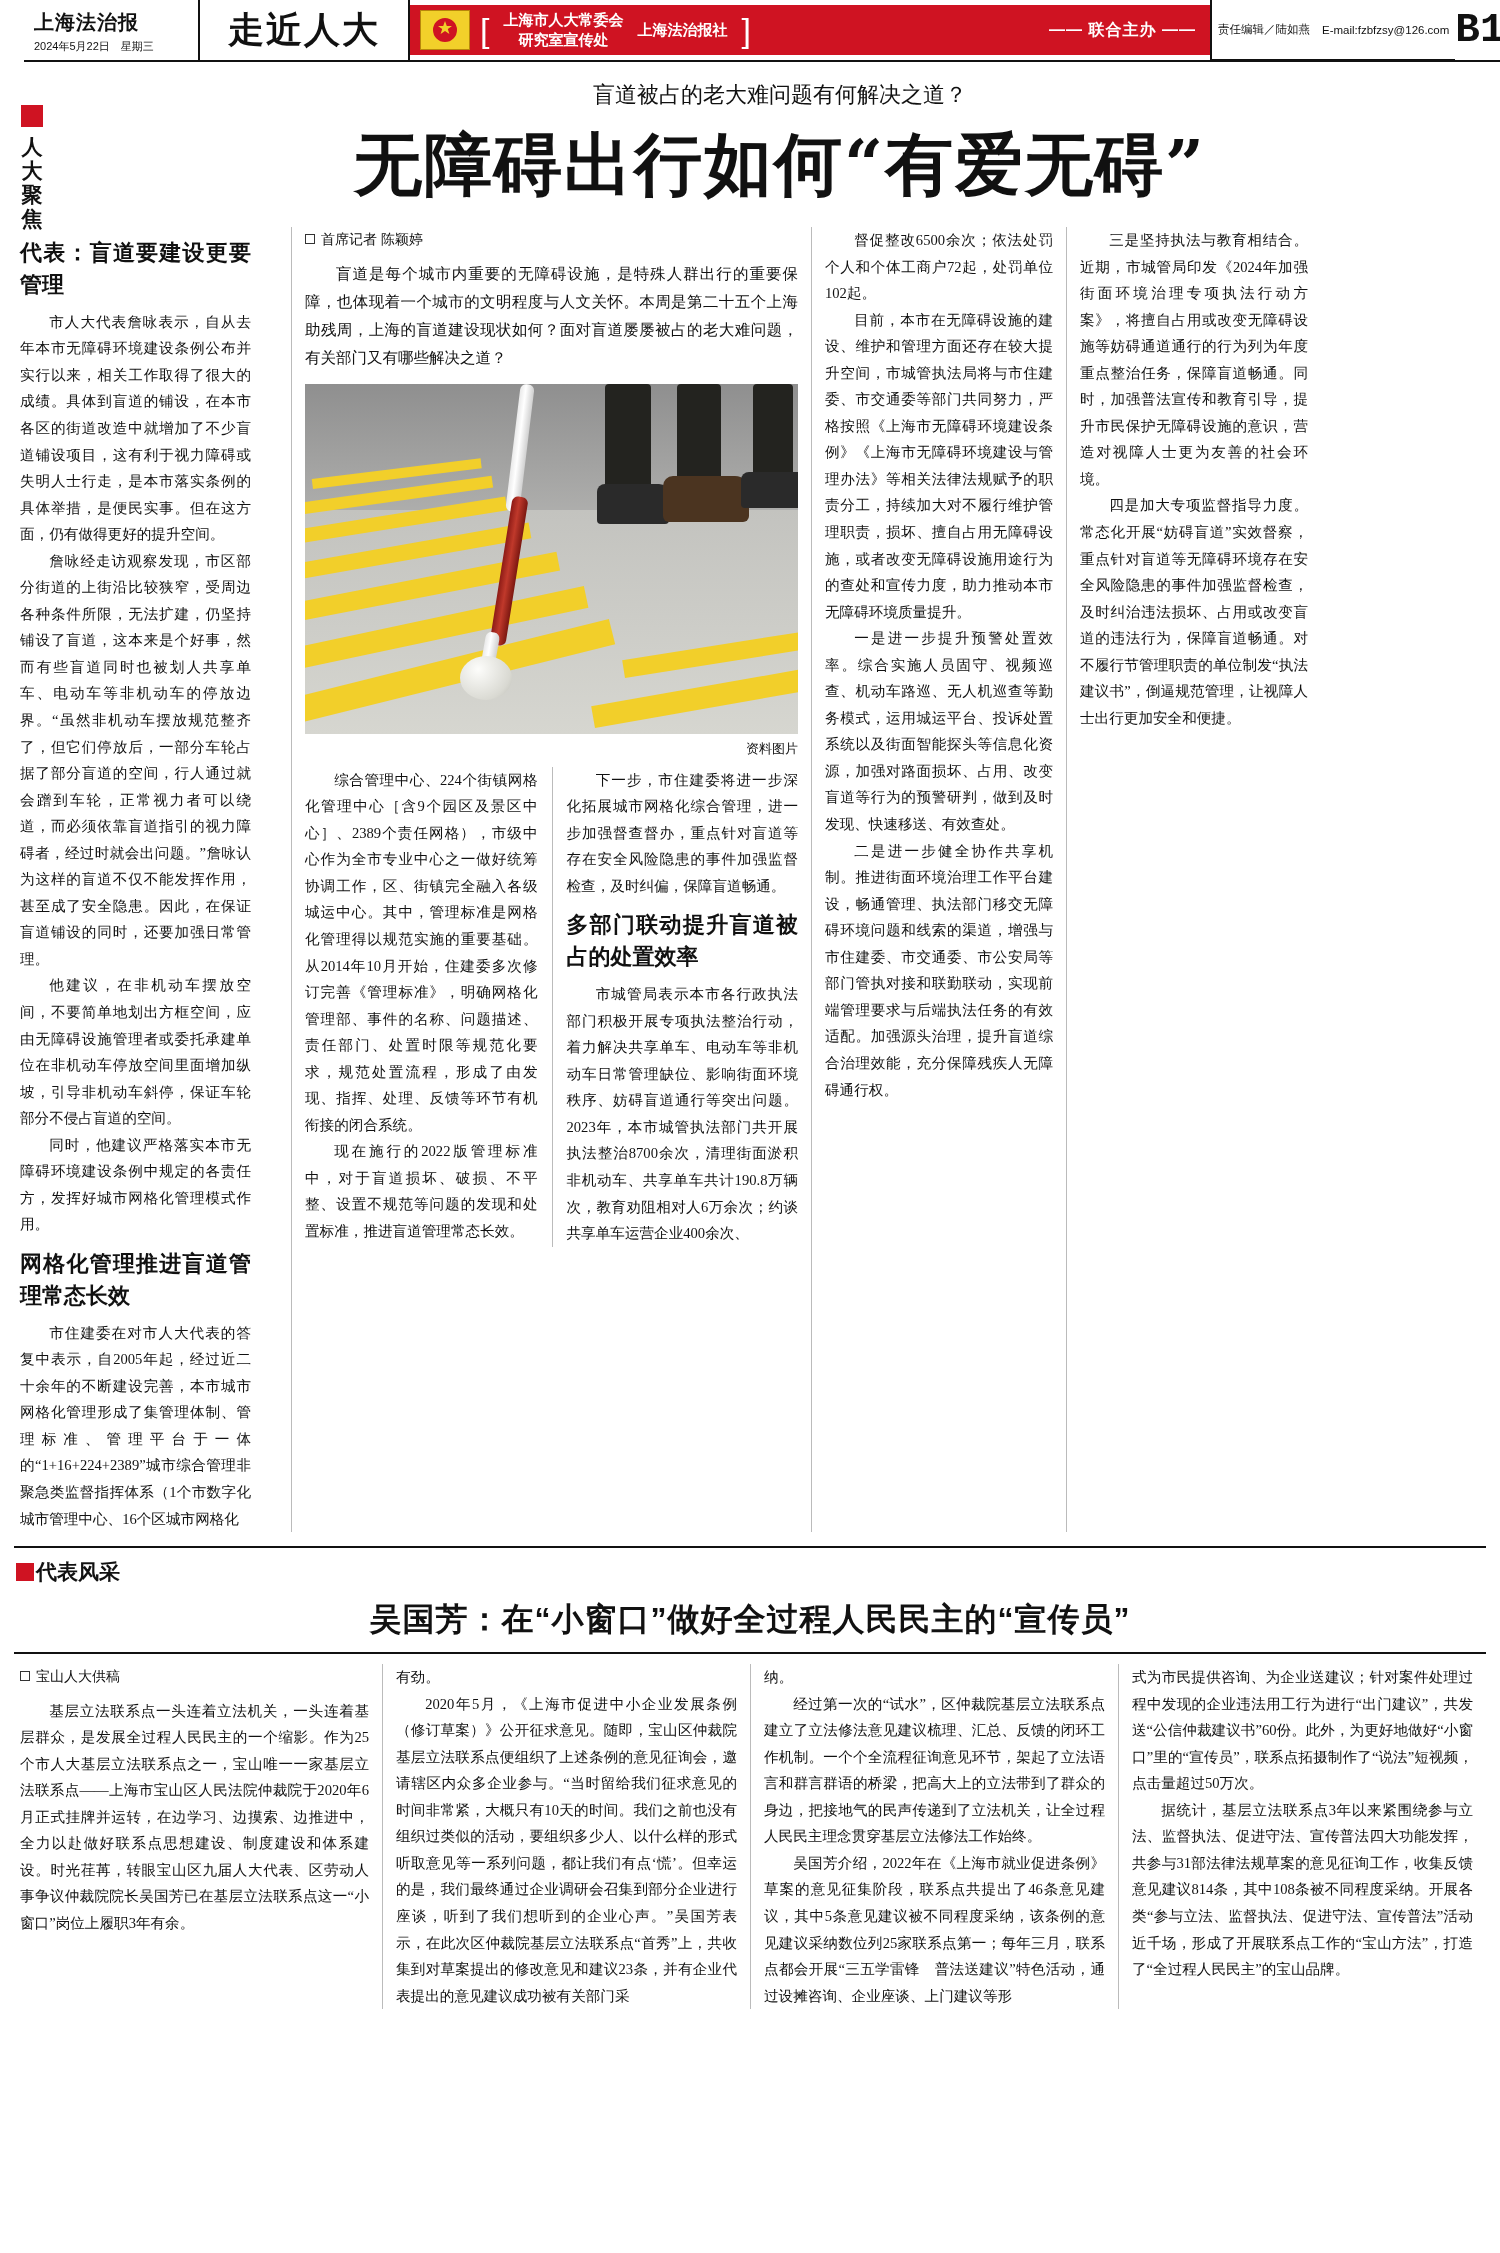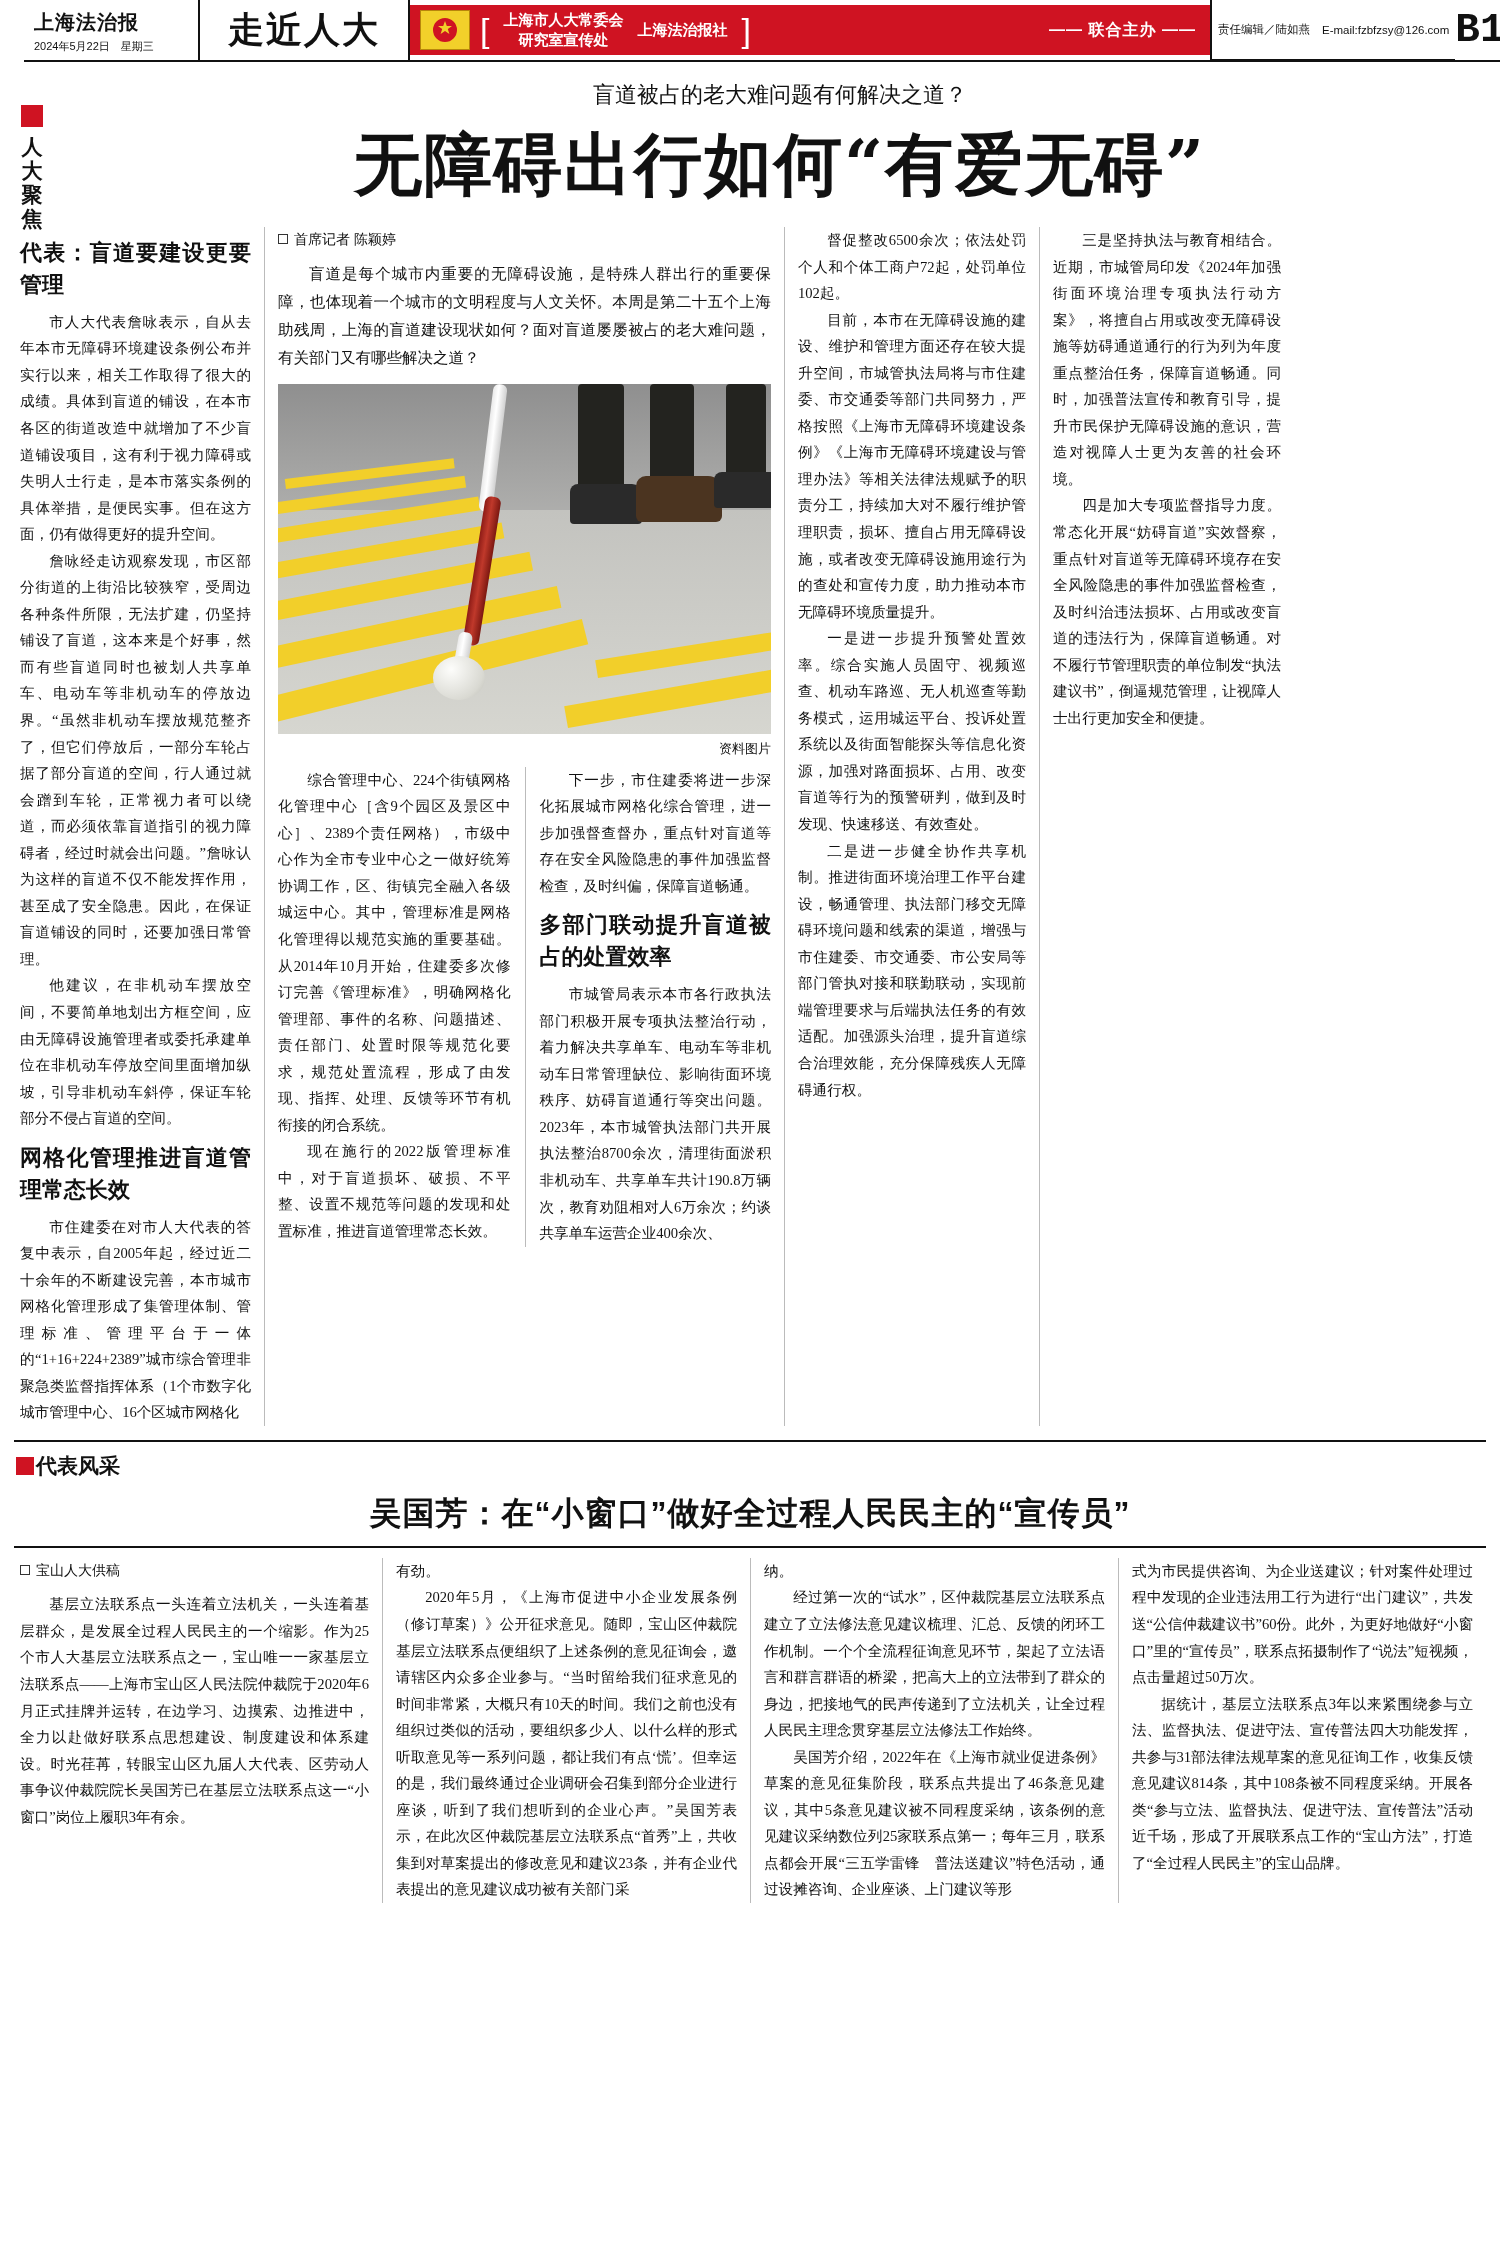--- a/index.html
+++ b/index.html
@@ -141,21 +141,21 @@
     gap: 0;
   }
   .col {
     padding: 0 13px;
     font-size: 14.6px;
     line-height: 1.82;
     text-align: justify;
     text-justify: inter-ideograph;
   }
   .col.c1 { width: 250px; padding-left: 6px; }
-  .col.c2 { width: 520px; border-left: 1px solid #bbb; }
+  .col.c2 { width: 520px; border-left: 1px solid #bbb; margin-left: 27px; }
   .col.c3 { width: 255px; border-left: 1px solid #bbb; }
   .col.c4 { width: 255px; border-left: 1px solid #bbb; }
   .col p { margin: 0; text-indent: 2em; }
   .sub-head {
     font-size: 22px; font-weight: bold;
     line-height: 1.45;
     margin: 10px 0 8px 0;
     font-family: "DejaVu Serif", serif;
   }
   .byline {
@@ -302,20 +302,21 @@
     <div class="main-title">无障碍出行如何“有爱无碍”</div>
   </div>
 
   <div class="cols">
 
     <div class="col c1">
       <div class="sub-head">代表：盲道要建设更要管理</div>
       <p>市人大代表詹咏表示，自从去年本市无障碍环境建设条例公布并实行以来，相关工作取得了很大的成绩。具体到盲道的铺设，在本市各区的街道改造中就增加了不少盲道铺设项目，这有利于视力障碍或失明人士行走，是本市落实条例的具体举措，是便民实事。但在这方面，仍有做得更好的提升空间。</p>
       <p>詹咏经走访观察发现，市区部分街道的上街沿比较狭窄，受周边各种条件所限，无法扩建，仍坚持铺设了盲道，这本来是个好事，然而有些盲道同时也被划人共享单车、电动车等非机动车的停放边界。“虽然非机动车摆放规范整齐了，但它们停放后，一部分车轮占据了部分盲道的空间，行人通过就会蹭到车轮，正常视力者可以绕道，而必须依靠盲道指引的视力障碍者，经过时就会出问题。”詹咏认为这样的盲道不仅不能发挥作用，甚至成了安全隐患。因此，在保证盲道铺设的同时，还要加强日常管理。</p>
       <p>他建议，在非机动车摆放空间，不要简单地划出方框空间，应由无障碍设施管理者或委托承建单位在非机动车停放空间里面增加纵坡，引导非机动车斜停，保证车轮部分不侵占盲道的空间。</p>
+      <p>同时，他建议严格落实本市无障碍环境建设条例中规定的各责任方，发挥好城市网格化管理模式作用。</p>
       <div class="sub-head">网格化管理推进盲道管理常态长效</div>
       <p>市住建委在对市人大代表的答复中表示，自2005年起，经过近二十余年的不断建设完善，本市城市网格化管理形成了集管理体制、管理标准、管理平台于一体的“1+16+224+2389”城市综合管理非聚急类监督指挥体系（1个市数字化城市管理中心、16个区城市网格化</p>
     </div>
 
     <div class="col c2">
       <div class="byline">
         <span class="box"></span><span>首席记者 陈颖婷</span>
       </div>
       <div class="lede">
         <p>盲道是每个城市内重要的无障碍设施，是特殊人群出行的重要保障，也体现着一个城市的文明程度与人文关怀。本周是第二十五个上海助残周，上海的盲道建设现状如何？面对盲道屡屡被占的老大难问题，有关部门又有哪些解决之道？</p>

